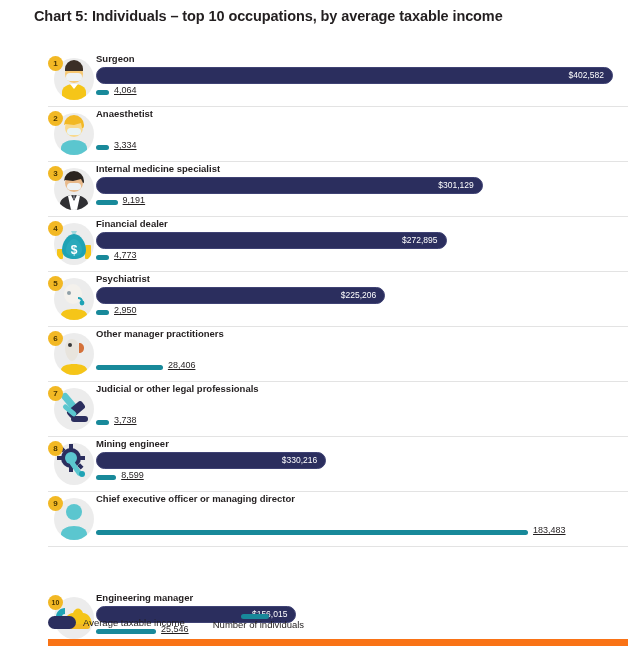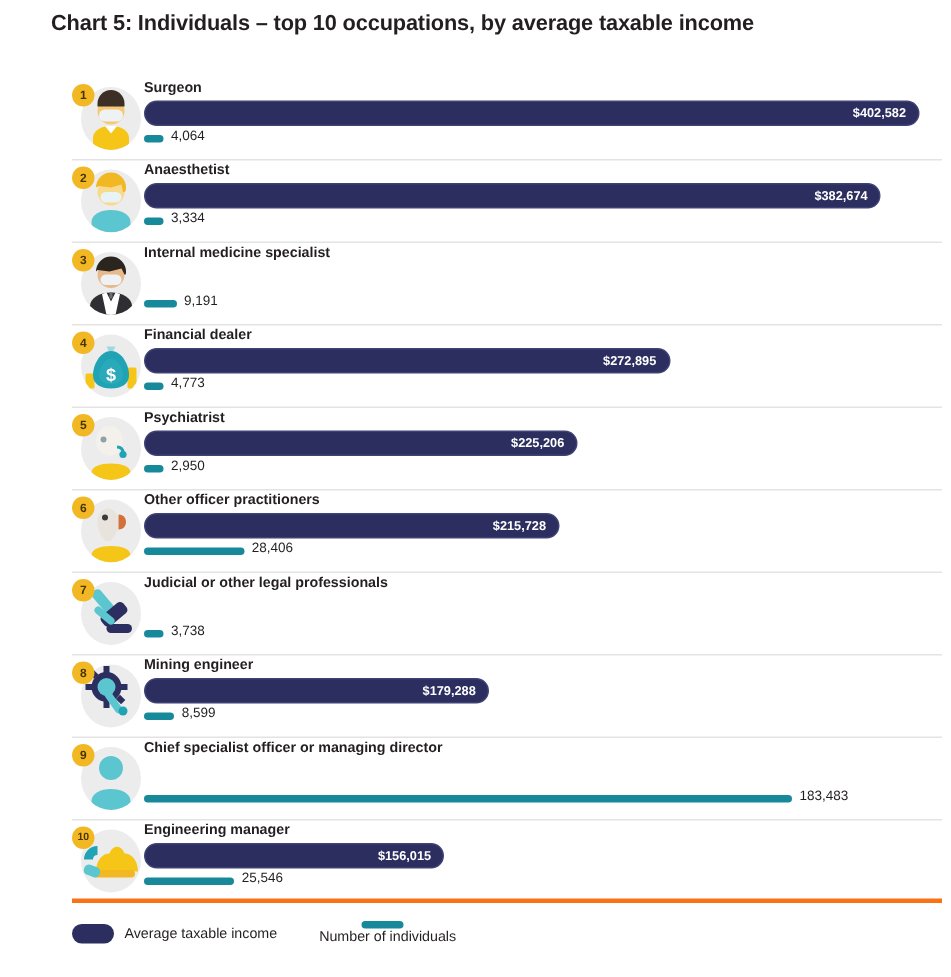--- a/index.html
+++ b/index.html
@@ -34,21 +34,21 @@
     width: 634px;
   }
   .row {
     position: relative;
     height: 55px;
     margin: 0;
     border-bottom: 1px solid #e3e3e3;
     width: 580px;
     margin-left: 48px;
   }
-  .row:last-of-type { border-bottom: 3px solid #f97316; }
+  .row:last-of-type { border-bottom: 7px solid #f97316; margin-top: 44px; }
 
   .avatar-wrap {
     position: absolute;
     left: 0px;
     top: 4px;
     width: 44px;
     height: 46px;
   }
   .avatar-circle {
     position: absolute;
@@ -97,39 +97,40 @@
     border-radius: 9px;
     border: 1.5px solid #3f4274;
   }
   .income-value {
     position: absolute;
     right: 8px;
     top: 0px;
     height: 14px;
     line-height: 14px;
     font-size: 8.5px;
-    font-weight: bold;
+    font-weight: normal;
     color: #ffffff;
     white-space: nowrap;
   }
 
   .count-bar {
     position: absolute;
     left: 48px;
     top: 38px;
     height: 5px;
     background: #18899a;
     border-radius: 3px;
   }
   .count-value {
     position: absolute;
     top: 33px;
     font-size: 9px;
     color: #231f20;
     white-space: nowrap;
+    text-decoration: underline;
   }
 
   #legend {
     position: absolute;
     left: 48px;
     top: 614px;
     display: flex;
     align-items: center;
     gap: 0px;
   }
@@ -183,41 +184,41 @@
             <svg viewBox="0 0 40 42" width="40" height="42">
               <circle cx="20" cy="15" r="9" fill="#f9d98c"></circle>
               <path d="M10 12a10 10 0 0 1 20 0c0 4-2 3-2 3l-1-5-7 2-8-1z" fill="#f2b824"></path>
               <rect x="13" y="15" width="14" height="7" rx="3.5" fill="#e8f3f5"></rect>
               <path d="M7 42v-7c0-5 6-8 13-8s13 3 13 8v7z" fill="#5bc6cf"></path>
             </svg>
           </div>
           <div class="rank-badge">2</div>
         </div>
         <div class="occ-label">Anaesthetist</div>
-        <div class="income-bar" style="width:491.4px">
-          <span class="income-value">$382,674</span>
-        </div>
         <div class="count-bar" style="width:13.0px"></div>
         <span class="count-value" style="left:66.0px">3,334</span>
       </div>
       <div class="row">
         <div class="avatar-wrap">
           <div class="avatar-circle">
             <svg viewBox="0 0 40 42" width="40" height="42">
               <circle cx="20" cy="15" r="9" fill="#e8b98a"></circle>
               <path d="M10 13a10 10 0 0 1 20 0c0 3-1 2-1 2l-2-4-8 2-8-1z" fill="#2b2520"></path>
               <rect x="13" y="15" width="14" height="7" rx="3.5" fill="#eef2f4"></rect>
               <path d="M6 42v-6c0-5 6-9 14-9s14 4 14 9v6z" fill="#2f2f33"></path>
               <path d="M17 27l3 6 3-6 3 1-3 14h-6l-3-14z" fill="#ffffff"></path>
               <path d="M19 27h2v4h-2z" fill="#6d6d75"></path>
             </svg>
           </div>
           <div class="rank-badge">3</div>
         </div>
         <div class="occ-label">Internal medicine specialist</div>
+        <div class="income-bar" style="width:386.7px">
+          <span class="income-value">$301,129</span>
+        </div>
         <div class="count-bar" style="width:21.6px"></div>
         <span class="count-value" style="left:74.6px">9,191</span>
       </div>
       <div class="row">
         <div class="avatar-wrap">
           <div class="avatar-circle">
             <svg viewBox="0 0 40 42" width="40" height="42">
               <rect x="3" y="26" width="6" height="10" rx="1" fill="#f5c518"></rect>
               <rect x="31" y="22" width="6" height="14" rx="1" fill="#f5c518"></rect>
               <path d="M17 8h6l-2 4h-2z" fill="#9fd8dd"></path>
@@ -260,24 +261,21 @@
           <div class="avatar-circle">
             <svg viewBox="0 0 40 42" width="40" height="42">
               <path d="M18 6c4 0 7 4 7 9 0 7-4 13-7 13s-7-6-7-13c0-5 3-9 7-9z" fill="#e8e4dd"></path>
               <circle cx="16" cy="12" r="2" fill="#3a3a3a"></circle>
               <path d="M25 10c3 0 5 2 5 5s-2 5-5 5" fill="#d4713a"></path>
               <path d="M7 42v-5c0-4 6-6 13-6s13 2 13 6v5z" fill="#f5c518"></path>
             </svg>
           </div>
           <div class="rank-badge">6</div>
         </div>
-        <div class="occ-label">Other officer practitioners</div>
-        <div class="income-bar" style="width:277.0px">
-          <span class="income-value">$215,728</span>
-        </div>
+        <div class="occ-label">Other manager practitioners</div>
         <div class="count-bar" style="width:66.9px"></div>
         <span class="count-value" style="left:119.9px">28,406</span>
       </div>
       <div class="row">
         <div class="avatar-wrap">
           <div class="avatar-circle">
             <svg viewBox="0 0 40 42" width="40" height="42">
               <g transform="rotate(-40 20 20)">
                 <rect x="17" y="2" width="7" height="22" rx="3" fill="#5bc6cf"></rect>
                 <rect x="11" y="18" width="19" height="9" rx="3" fill="#2b2e5e"></rect>
@@ -307,36 +305,36 @@
               </g>
               <circle cx="17" cy="15" r="6" fill="#5bc6cf"></circle>
               <rect x="19" y="17" width="5" height="17" rx="2.5" fill="#5bc6cf" transform="rotate(-35 21 25)"></rect>
               <circle cx="28" cy="31" r="3" fill="#1fa3b5"></circle>
             </svg>
           </div>
           <div class="rank-badge">8</div>
         </div>
         <div class="occ-label">Mining engineer</div>
         <div class="income-bar" style="width:230.2px">
-          <span class="income-value">$179,288</span>
+          <span class="income-value">$330,216</span>
         </div>
         <div class="count-bar" style="width:20.2px"></div>
         <span class="count-value" style="left:73.2px">8,599</span>
       </div>
       <div class="row">
         <div class="avatar-wrap">
           <div class="avatar-circle">
             <svg viewBox="0 0 40 42" width="40" height="42">
               <circle cx="20" cy="14" r="8" fill="#5bc6cf"></circle>
               <path d="M7 42v-6c0-5 6-8 13-8s13 3 13 8v6z" fill="#5bc6cf"></path>
             </svg>
           </div>
           <div class="rank-badge">9</div>
         </div>
-        <div class="occ-label">Chief specialist officer or managing director</div>
+        <div class="occ-label">Chief executive officer or managing director</div>
         <div class="count-bar" style="width:432.0px"></div>
         <span class="count-value" style="left:485.0px">183,483</span>
       </div>
       <div class="row">
         <div class="avatar-wrap">
           <div class="avatar-circle">
             <svg viewBox="0 0 40 42" width="40" height="42">
               <path d="M4 24c0-7 4-12 9-12 2-6 8-6 10 0 5 0 9 5 9 12z" fill="#f5c518" transform="translate(6,4)"></path>
               <rect x="8" y="27" width="28" height="5" rx="2.5" fill="#f2b824"></rect>
               <path d="M2 20c0-5 4-9 9-9v6c-2 0-3 1-3 3z" fill="#1fa3b5"></path>

